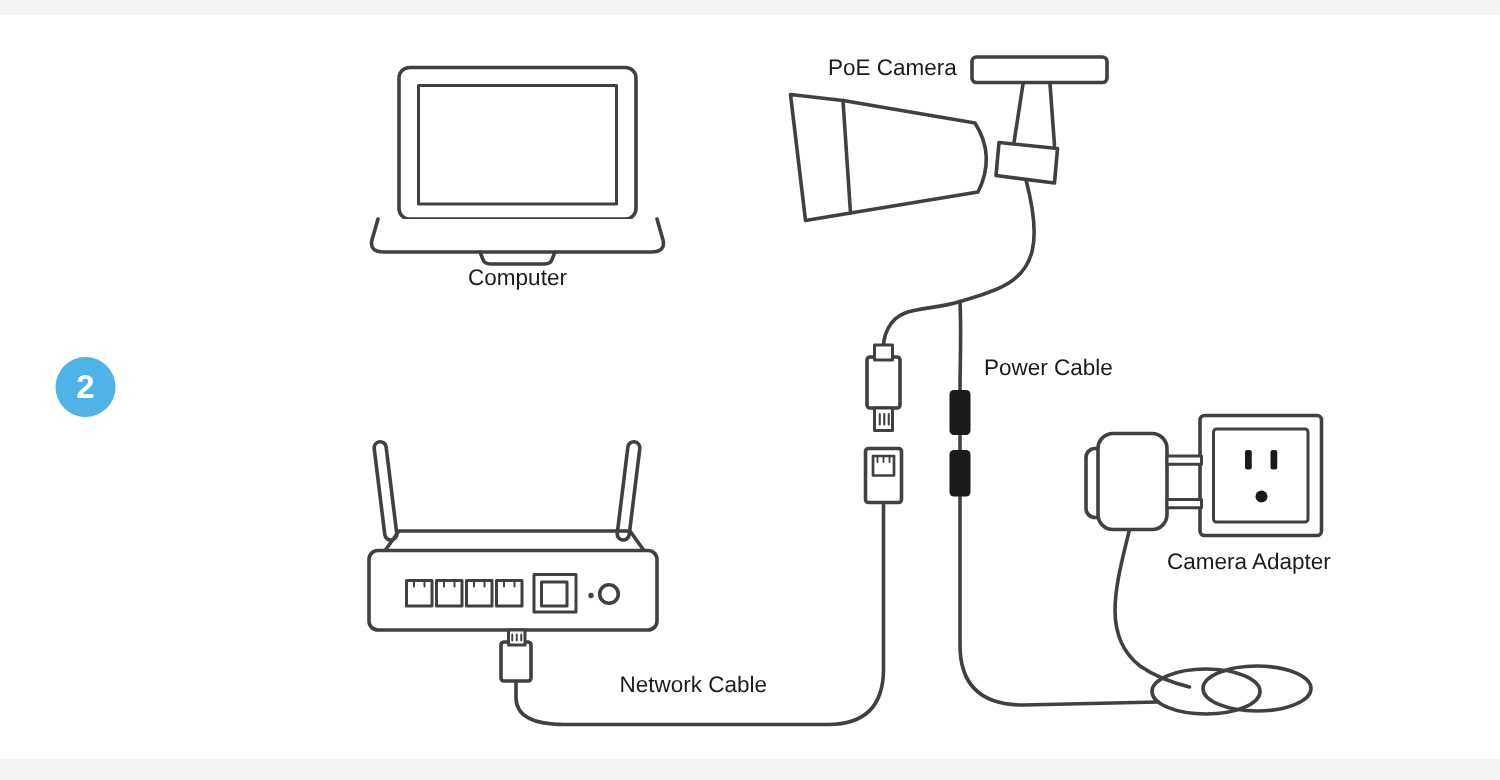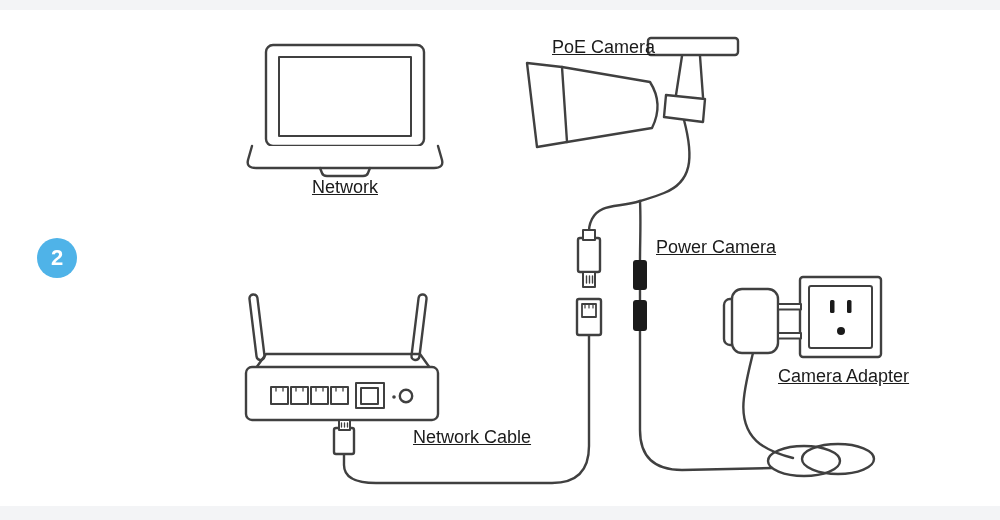--- a/index.html
+++ b/index.html
@@ -23,31 +23,30 @@
   }
   .band-top { top: 0; height: 10px; }
   .band-bottom { top: 506px; height: 14px; }
   .diagram-svg {
     position: absolute;
     left: 0;
     top: 0;
   }
   .label {
     position: absolute;
-    font-size: 18px;
+    font-size: 15px;
     color: #1b1b1b;
     white-space: nowrap;
     z-index: 2;
-    text-decoration: underline;
   }
   .label-poe-camera   { left: 552px; top: 37px; }
   .label-computer     { left: 266px; top: 177px; width: 158px; text-align: center; }
   .label-power-cable  { left: 656px; top: 237px; }
   .label-power-adapter{ left: 778px; top: 366px; }
-  .label-network-cable{ left: 413px; top: 427px; }
+  .label-network-cable{ left: 413px; top: 448px; }
   .step-badge {
     position: absolute;
     left: 37px;
     top: 238px;
     width: 40px;
     height: 40px;
     border-radius: 50%;
     background: #4FB3E8;
     color: #ffffff;
     display: flex;
@@ -165,18 +164,18 @@
         <rect x="724" y="299" width="16" height="46" rx="6" fill="#ffffff"></rect>
         <rect x="732" y="289" width="46" height="64" rx="10" fill="#ffffff"></rect>
         <rect x="778" y="304" width="23" height="5.5" fill="#ffffff" stroke-width="2"></rect>
         <rect x="778" y="333" width="23" height="5.5" fill="#ffffff" stroke-width="2"></rect>
       </g>
 
     </g>
   </svg>
 
   <div class="label label-poe-camera">PoE Camera</div>
-  <div class="label label-computer">Network</div>
-  <div class="label label-power-cable">Power Camera</div>
+  <div class="label label-computer">Computer</div>
+  <div class="label label-power-cable">Power Cable</div>
   <div class="label label-power-adapter">Camera Adapter</div>
   <div class="label label-network-cable">Network Cable</div>
 
 </div>
 
 </body></html>

